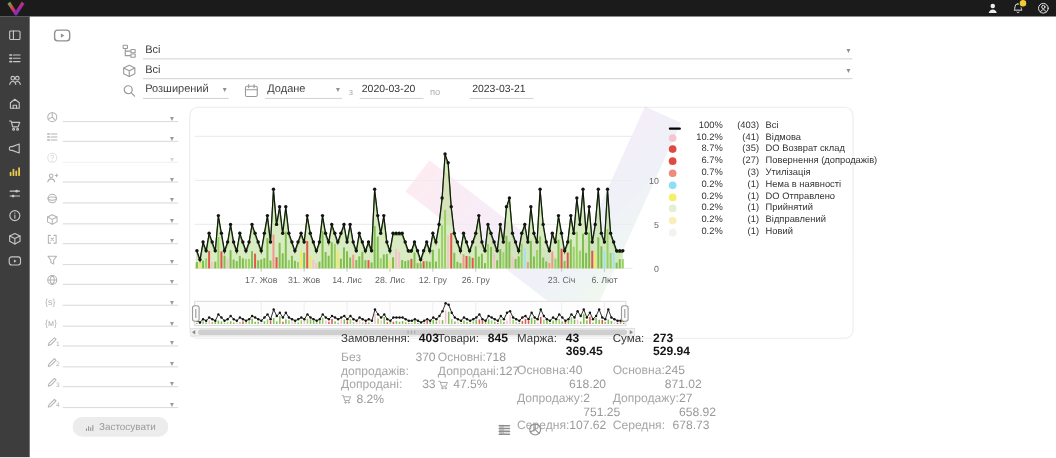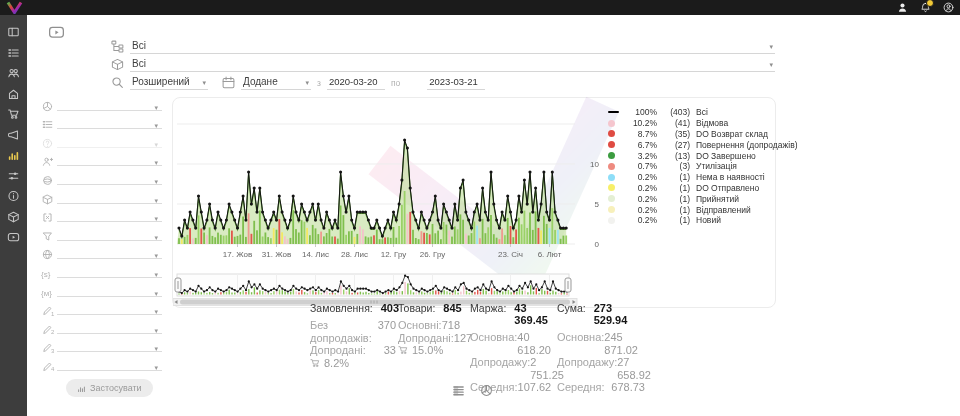--- a/index.html
+++ b/index.html
@@ -36,21 +36,21 @@
   .frow .ln{position:absolute;left:17px;right:3px;bottom:4px;border-bottom:1px solid #dcdcdc;}
   .frow .cr{position:absolute;right:7px;bottom:3px;font-size:7px;color:#9a9a9a;}
   .frow.faded{opacity:.4;}
   .apply-btn{position:absolute;left:66px;top:379px;height:18px;padding:0 11px;border:none;border-radius:9px;background:#ececec;color:#9a9a9a;font-size:9px;font-family:"Liberation Sans",sans-serif;display:flex;align-items:center;gap:4px;cursor:pointer;}
   .apply-btn svg{width:9px;height:9px;color:#9a9a9a;}
   
   .card{position:absolute;left:172px;top:97px;width:604px;height:211px;border:1px solid #ececec;border-radius:8px;box-sizing:border-box;background:#fff;}
   .watermark{position:absolute;left:185px;top:2px;width:300px;height:200px;opacity:.08;transform:rotate(-14deg);pointer-events:none;}
   #chart-svg{position:absolute;left:0;top:0;}
   .legend{position:absolute;left:435px;top:9px;font-size:8.5px;color:#333;}
-  .lg-row{display:flex;align-items:center;height:10.8px;cursor:pointer;}
+  .lg-row{display:flex;align-items:flex-end;height:10.8px;cursor:pointer;}
   .lg-sw{width:15px;display:flex;justify-content:flex-start;align-items:center;}
   .dot{width:7px;height:7px;border-radius:50%;}
   .linesw{width:11px;height:2px;border-radius:1px;background:#000;}
   .lg-pct{width:34px;text-align:right;}
   .lg-cnt{width:33px;text-align:right;}
   .lg-lab{padding-left:6px;white-space:nowrap;}
   
   .stats{position:absolute;left:300px;top:302px;width:420px;height:56px;}
   .scol{position:absolute;top:0;}
   .main-row{display:flex;justify-content:space-between;gap:8px;font-size:10.5px;color:#3a3a3a;margin-bottom:5px;}
@@ -1022,28 +1022,20 @@
         <div class="lg-row">
           <span class="lg-sw">
             <span class="dot" style="background:#df4b42"></span>
           </span>
           <span class="lg-pct">6.7%</span>
           <span class="lg-cnt">(27)</span>
           <span class="lg-lab">Повернення (допродажів)</span>
         </div>
         <div class="lg-row">
           <span class="lg-sw">
-            <span class="dot" style="background:#3c9c40"></span>
-          </span>
-          <span class="lg-pct">3.2%</span>
-          <span class="lg-cnt">(13)</span>
-          <span class="lg-lab">DO Завершено</span>
-        </div>
-        <div class="lg-row">
-          <span class="lg-sw">
             <span class="dot" style="background:#ee8b80"></span>
           </span>
           <span class="lg-pct">0.7%</span>
           <span class="lg-cnt">(3)</span>
           <span class="lg-lab">Утилізація</span>
         </div>
         <div class="lg-row">
           <span class="lg-sw">
             <span class="dot" style="background:#8edef8"></span>
           </span>
@@ -1125,21 +1117,21 @@
           <span class="sv">127</span>
         </div>
         <div class="sub carty">
           <span class="ci">
             <svg viewBox="0 0 14 14" fill="none" stroke="currentColor" stroke-width="1.2" stroke-linecap="round" stroke-linejoin="round">
               <path d="M1.3 2.3h1.7l1.7 6.2h5.8l1.7-4.7H4.1"></path>
               <circle cx="5.7" cy="11" r="1"></circle>
               <circle cx="9.9" cy="11" r="1"></circle>
             </svg>
           </span>
-          <span class="sv">15.0%</span>
+          <span class="sv">47.5%</span>
         </div>
       </div>
       <div class="scol" style="left: 170px; width: 76px;">
         <div class="main-row">
           <span>Маржа:</span>
           <b>43 369.45</b>
         </div>
         <div class="sub">
           <span>Основна:</span>
           <span class="sv">40 618.20</span>

